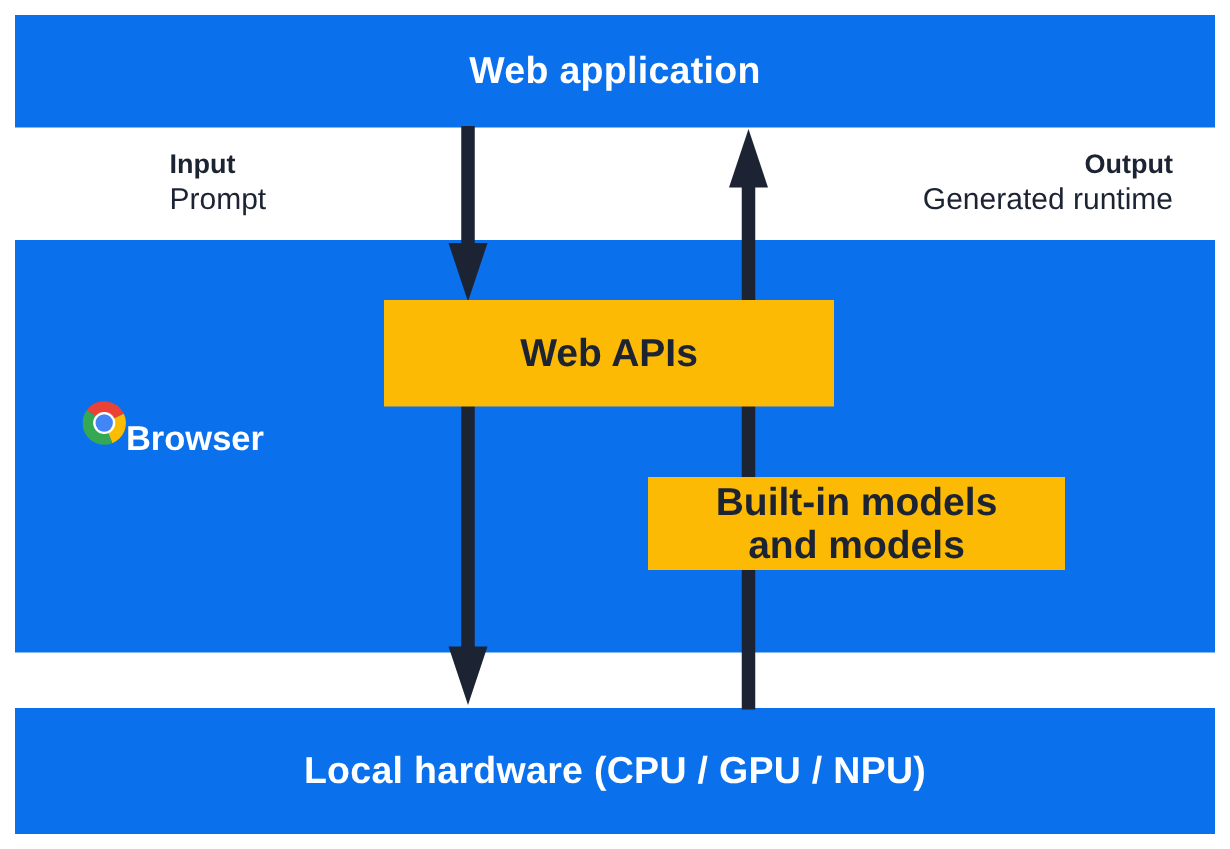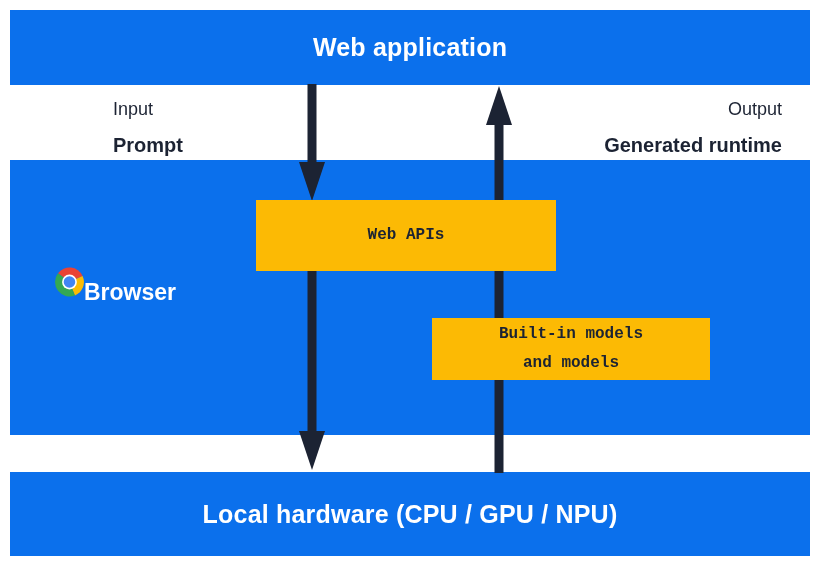--- a/index.html
+++ b/index.html
@@ -53,22 +53,22 @@
     z-index: 1;
   }
   .io-block {
     position: absolute;
     top: 98px;
     z-index: 4;
     line-height: 22px;
   }
   .io-left  { left: 113px; text-align: left; }
   .io-right { right: 38px; text-align: right; }
-  .io-kind  { font-size: 18px; font-weight: normal; color: var(--dark_navy); }
-  .io-value { font-size: 20px; font-weight: bold; color: var(--dark_navy); margin-top: 14px; }
+  .io-kind  { font-size: 18px; font-weight: bold; color: var(--dark_navy); }
+  .io-value { font-size: 20px; font-weight: normal; color: var(--dark_navy); margin-top: 2px; }
   .arrow-layer {
     position: absolute;
     left: 0; top: 0;
     width: 820px; height: 566px;
     z-index: 2;
     pointer-events: none;
   }
   .arrow-shape { fill: var(--dark_navy); }
   .yellow-box {
     position: absolute;
@@ -78,23 +78,22 @@
     flex-direction: column;
     align-items: center;
     justify-content: center;
     text-align: center;
   }
   .box-web-apis   { left: 256px; top: 200px; width: 300px; height: 71px; }
   .box-builtin    { left: 432px; top: 318px; width: 278px; height: 62px; }
   .box-label {
     color: var(--dark_navy);
     font-weight: bold;
-    font-size: 16px;
+    font-size: 26px;
     line-height: 29px;
-    font-family: Liberation Mono, monospace;
   }
   .browser-block {
     position: absolute;
     left: 55px;
     top: 239px;
     width: 121px;
     z-index: 3;
     display: flex;
     flex-direction: row;
     align-items: center;

